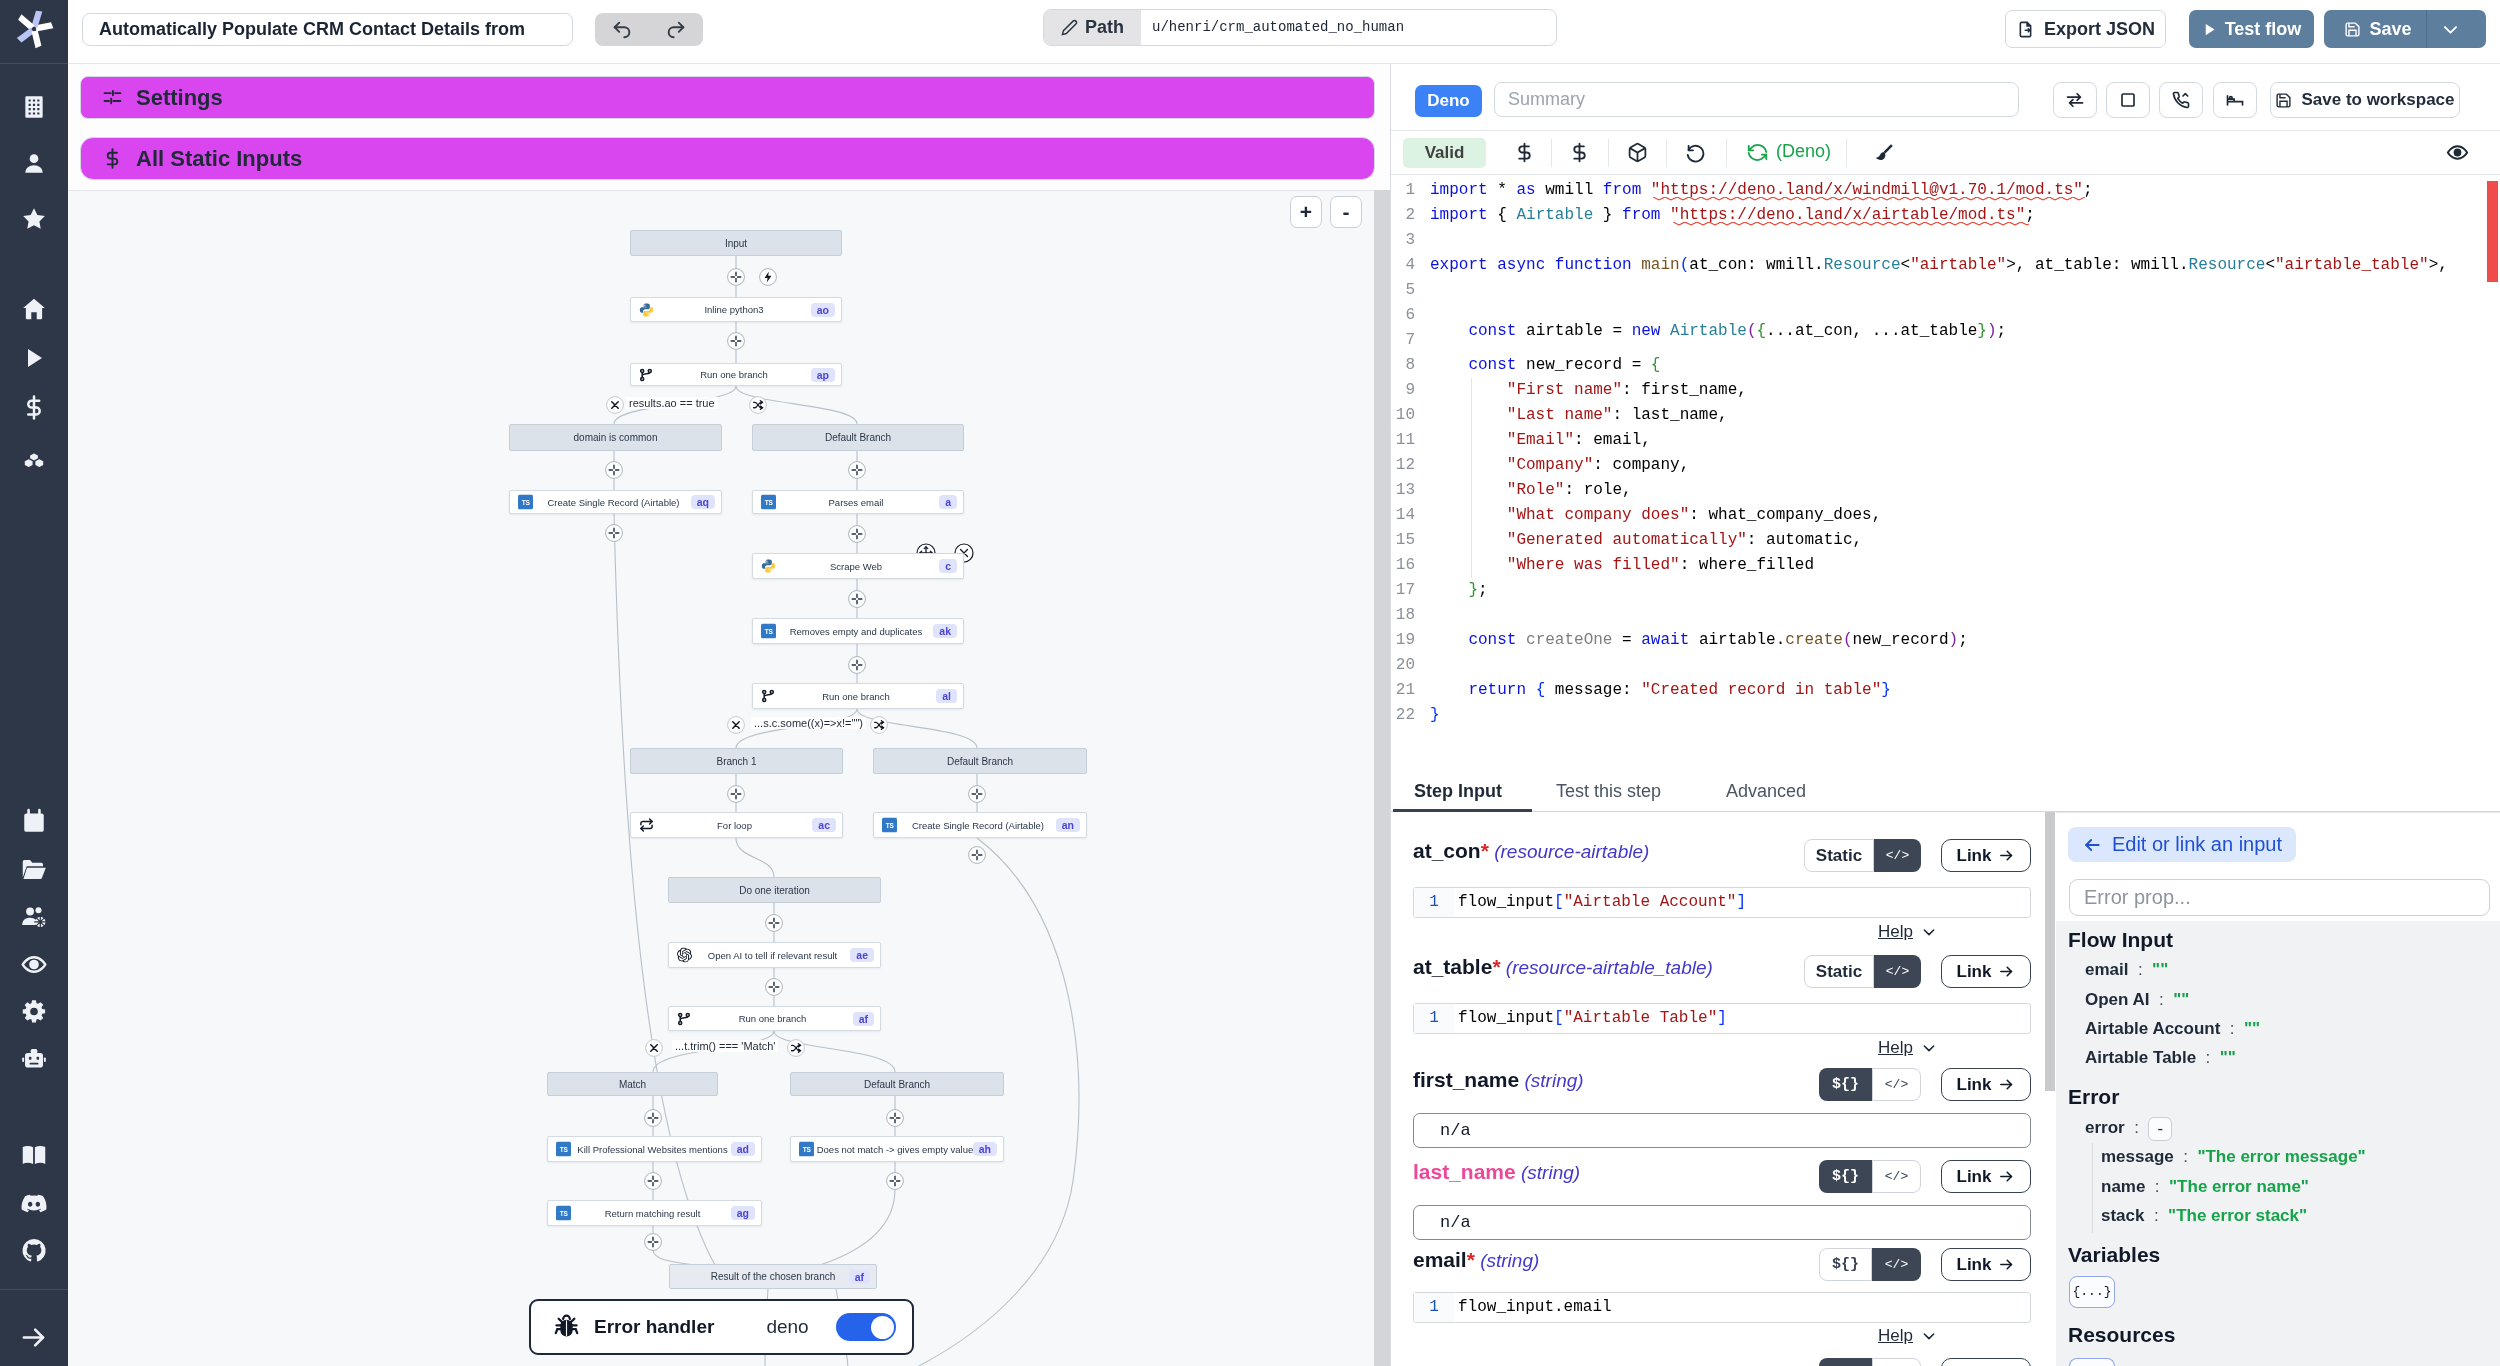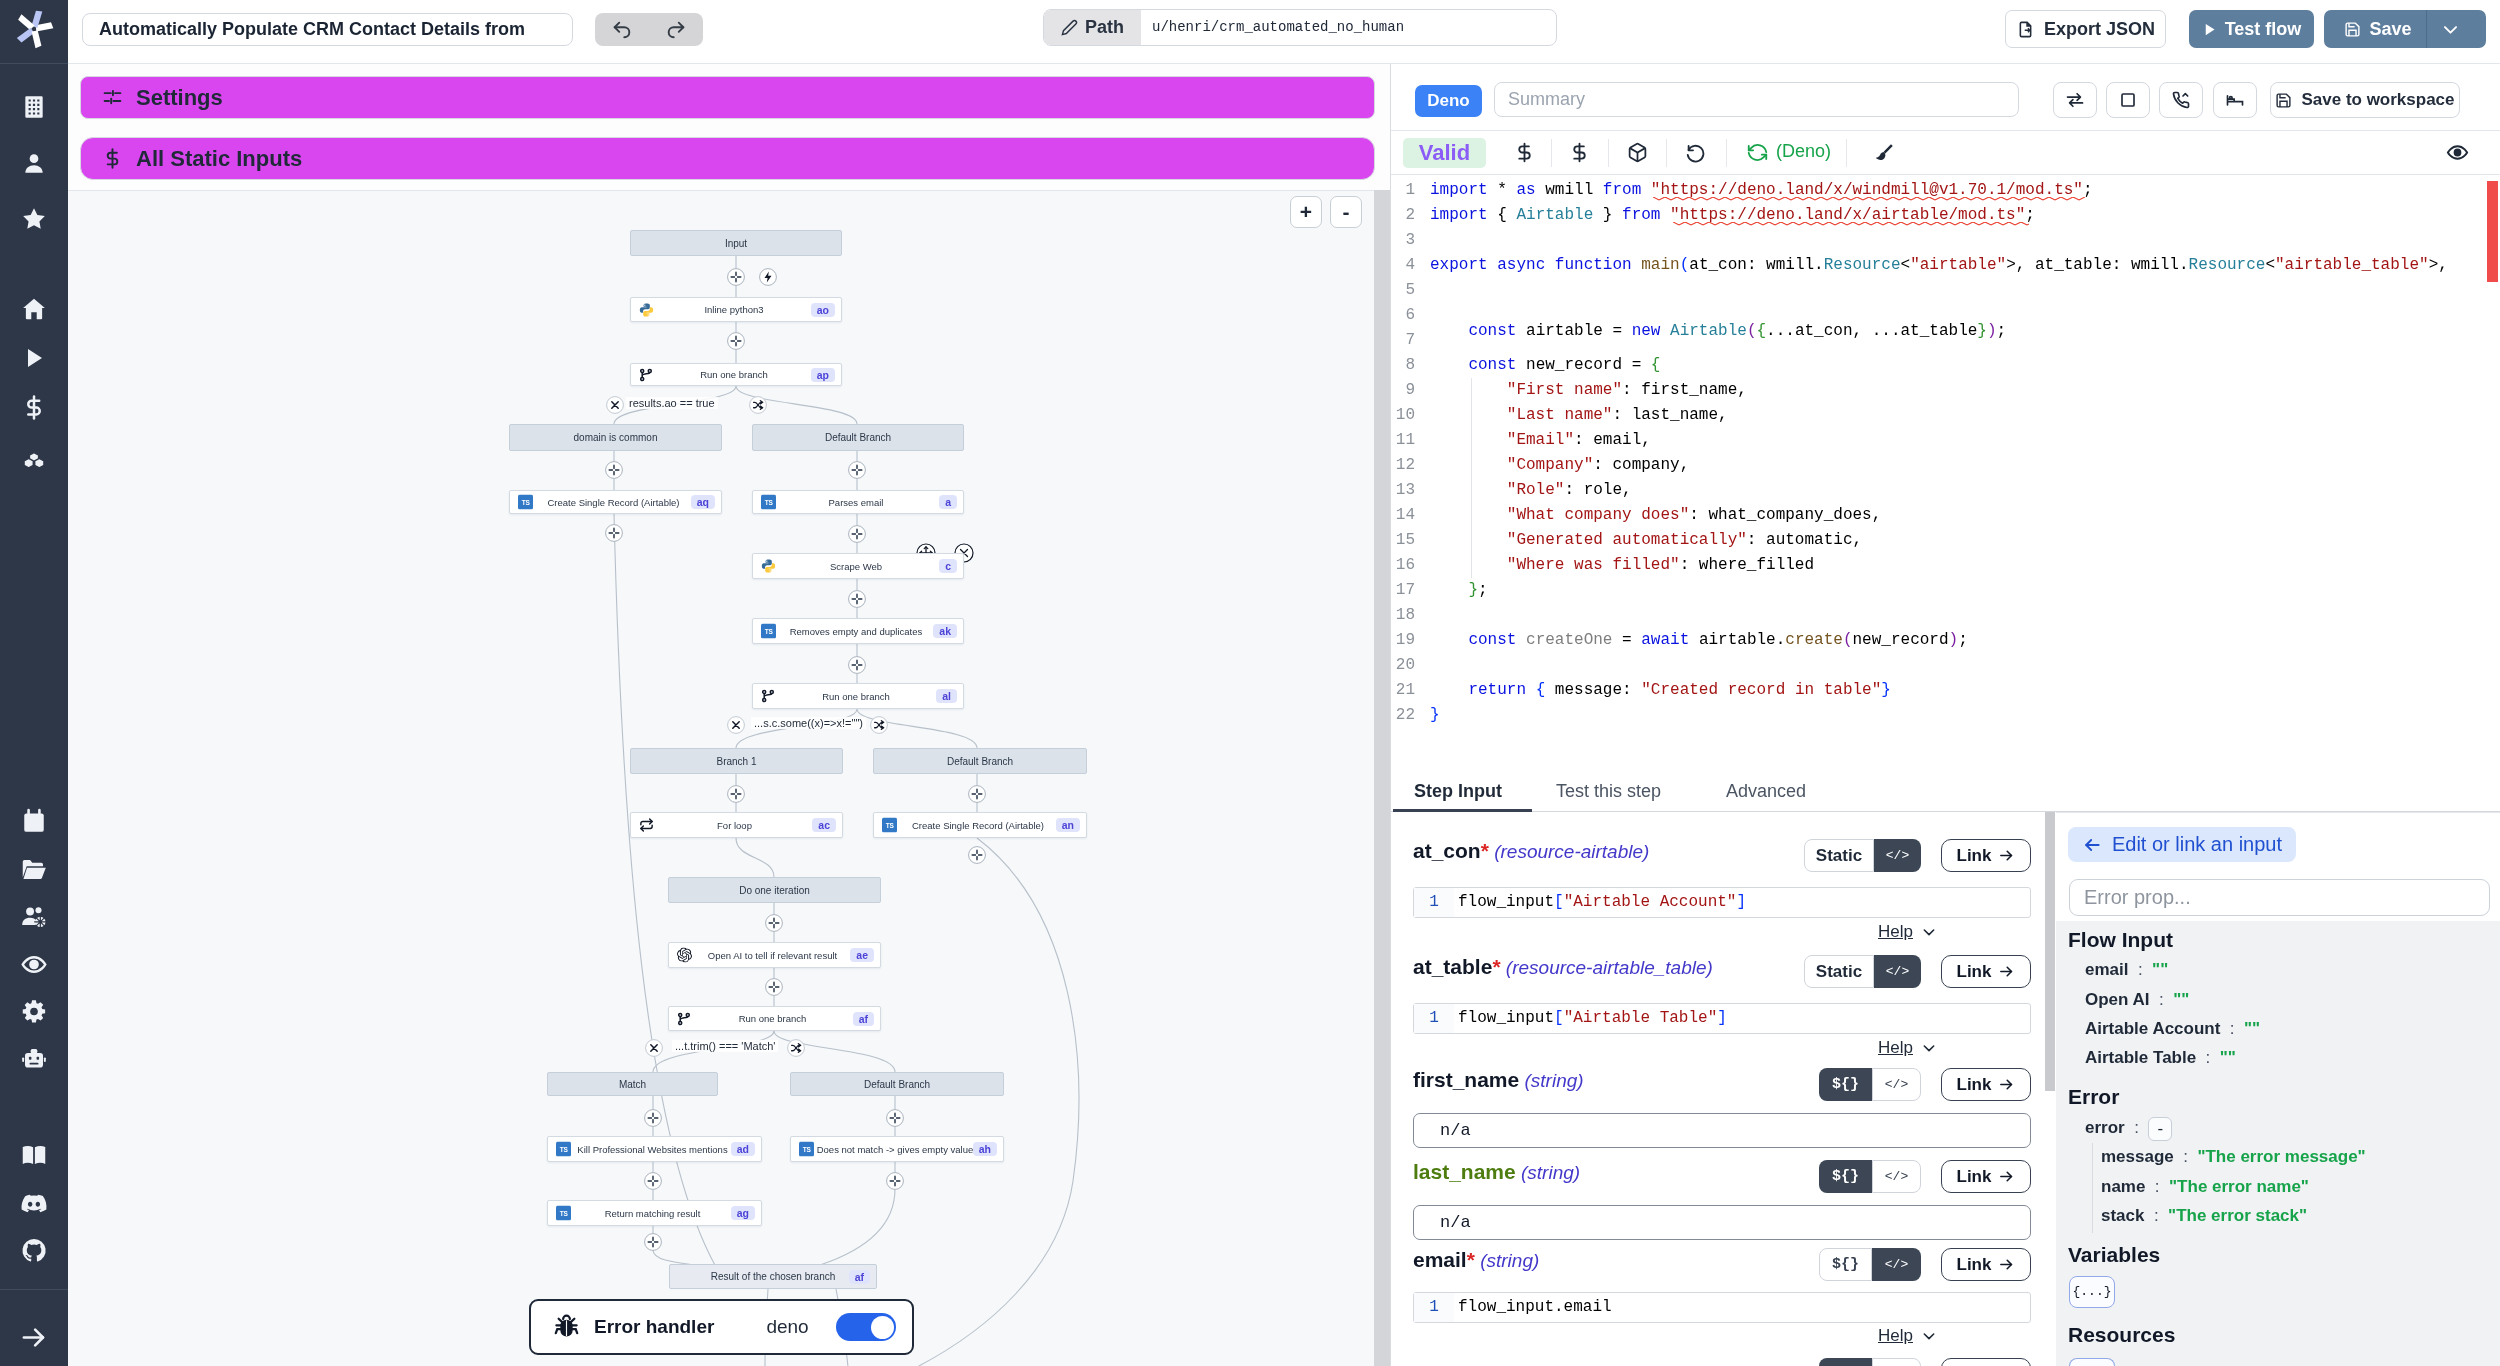--- a/index.html
+++ b/index.html
@@ -525,21 +525,21 @@
         </div>
   <div class="abs" style="left:879px;top:18px;width:190px;height:36px;border:1px solid #d4d9df;border-radius:8px;display:flex;align-items:center;justify-content:center;gap:9px;font-size:17px;font-weight:bold;color:#232d3c;">
     <svg width="17" height="17" viewBox="0 0 24 24" fill="none" stroke="#232d3c" stroke-width="2">
             <path d="M19 21H5a2 2 0 0 1-2-2V5a2 2 0 0 1 2-2h11l5 5v11a2 2 0 0 1-2 2z"></path>
             <polyline points="17 21 17 13 7 13 7 21"></polyline>
             <polyline points="7 3 7 8 15 8"></polyline>
           </svg>
     Save to workspace</div>
 </div>
 <div class="abs" style="left:0;top:67px;width:1110px;height:44px;border-bottom:1px solid #e3e6ea;">
-  <div class="abs" style="left:12px;top:7px;width:83px;height:30px;background:#dcf3e3;border-radius:5px;color:#8b5cf6;font-weight:bold;font-size:22px;text-align:center;line-height:30px;">Valid</div>
+  <div class="abs" style="left:12px;top:7px;width:83px;height:30px;background:#dcf3e3;border-radius:5px;color:#404040;font-weight:bold;font-size:17px;text-align:center;line-height:30px;">Valid</div>
   <div class="tsep" style="left:160px;"></div>
         <div class="tsep" style="left:217px;"></div>
         <div class="tsep" style="left:275px;"></div>
         <div class="tsep" style="left:335px;"></div>
         <div class="tsep" style="left:455px;"></div>
   <svg class="abs" style="left:123px;top:11px;" width="21" height="21" viewBox="0 0 24 24" fill="none" stroke="#1f2937" stroke-width="2.1" stroke-linecap="round">
           <line x1="12" y1="2" x2="12" y2="22"></line>
           <path d="M17 5H9.5a3.5 3.5 0 0 0 0 7h5a3.5 3.5 0 0 1 0 7H6"></path>
         </svg>
   <svg class="abs" style="left:178px;top:11px;" width="21" height="21" viewBox="0 0 24 24" fill="none" stroke="#1f2937" stroke-width="2.1" stroke-linecap="round">
@@ -670,21 +670,21 @@
 <div class="abs" style="left:428px;top:256px;width:102px;height:33px;">
 <div class="abs" style="left:0;top:0;width:53px;height:33px;border-radius:8px 0 0 8px;background:#3c4654;color:#fff;text-align:center;line-height:33px;font-size:15px;font-weight:bold;font-family:'Liberation Mono',monospace;">${}</div>
 <div class="abs" style="left:53px;top:0;width:49px;height:33px;border:1px solid #d1d5db;border-radius:0 8px 8px 0;background:#fff;color:#374151;text-align:center;line-height:31px;font-size:13px;font-family:'Liberation Mono',monospace;">&lt;/&gt;</div>
         </div>
 <div class="abs" style="left:550px;top:256px;width:90px;height:33px;border:1px solid #374151;border-radius:10px;display:flex;align-items:center;justify-content:center;gap:7px;font-size:17px;font-weight:bold;color:#111827;">Link
 <svg width="17" height="17" viewBox="0 0 24 24" fill="none" stroke="#111827" stroke-width="2.2" stroke-linecap="round" stroke-linejoin="round">
             <line x1="4" y1="12" x2="19" y2="12"></line>
             <polyline points="13,6 19,12 13,18"></polyline>
           </svg></div>
 <div class="abs" style="left:22px;top:301px;width:618px;height:35px;border:1px solid #828a96;border-radius:7px;background:#fff;font-family:'Liberation Mono',monospace;font-size:17px;line-height:33px;color:#111827;padding-left:26px;">n/a</div>
-<div class="abs" style="left:22px;top:348px;"><span style="font-size:21px;font-weight:bold;color:#4d7c0f;">last_name</span><span style="font-size:19px;font-style:italic;color:#4338ca;">&nbsp;(string)</span></div>
+<div class="abs" style="left:22px;top:348px;"><span style="font-size:21px;font-weight:bold;color:#ec4899;">last_name</span><span style="font-size:19px;font-style:italic;color:#4338ca;">&nbsp;(string)</span></div>
 <div class="abs" style="left:428px;top:348px;width:102px;height:33px;">
 <div class="abs" style="left:0;top:0;width:53px;height:33px;border-radius:8px 0 0 8px;background:#3c4654;color:#fff;text-align:center;line-height:33px;font-size:15px;font-weight:bold;font-family:'Liberation Mono',monospace;">${}</div>
 <div class="abs" style="left:53px;top:0;width:49px;height:33px;border:1px solid #d1d5db;border-radius:0 8px 8px 0;background:#fff;color:#374151;text-align:center;line-height:31px;font-size:13px;font-family:'Liberation Mono',monospace;">&lt;/&gt;</div>
         </div>
 <div class="abs" style="left:550px;top:348px;width:90px;height:33px;border:1px solid #374151;border-radius:10px;display:flex;align-items:center;justify-content:center;gap:7px;font-size:17px;font-weight:bold;color:#111827;">Link
 <svg width="17" height="17" viewBox="0 0 24 24" fill="none" stroke="#111827" stroke-width="2.2" stroke-linecap="round" stroke-linejoin="round">
             <line x1="4" y1="12" x2="19" y2="12"></line>
             <polyline points="13,6 19,12 13,18"></polyline>
           </svg></div>
 <div class="abs" style="left:22px;top:393px;width:618px;height:35px;border:1px solid #828a96;border-radius:7px;background:#fff;font-family:'Liberation Mono',monospace;font-size:17px;line-height:33px;color:#111827;padding-left:26px;">n/a</div>

